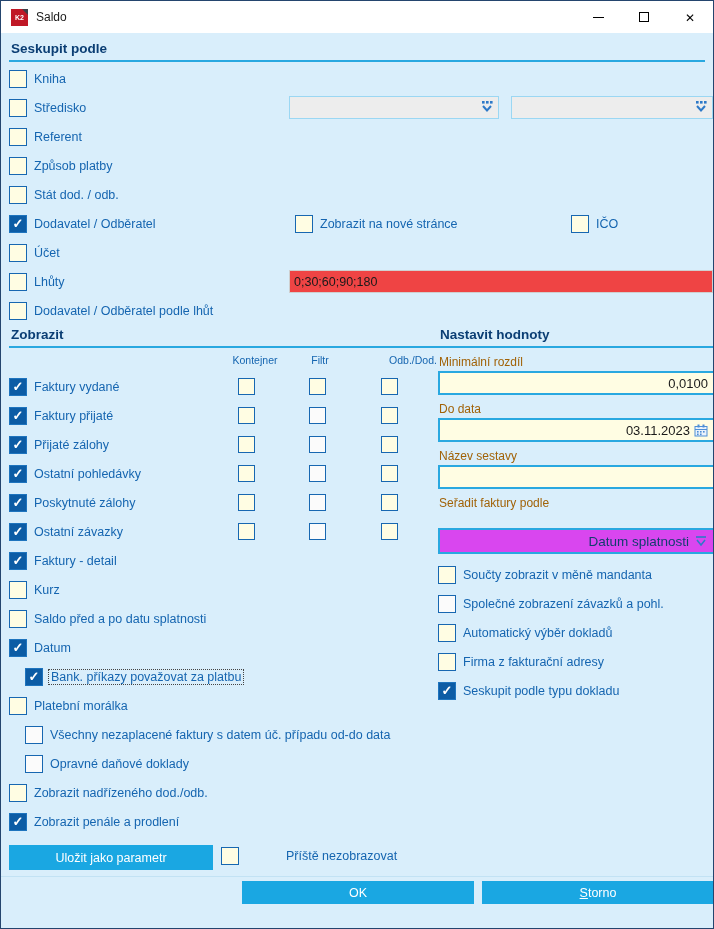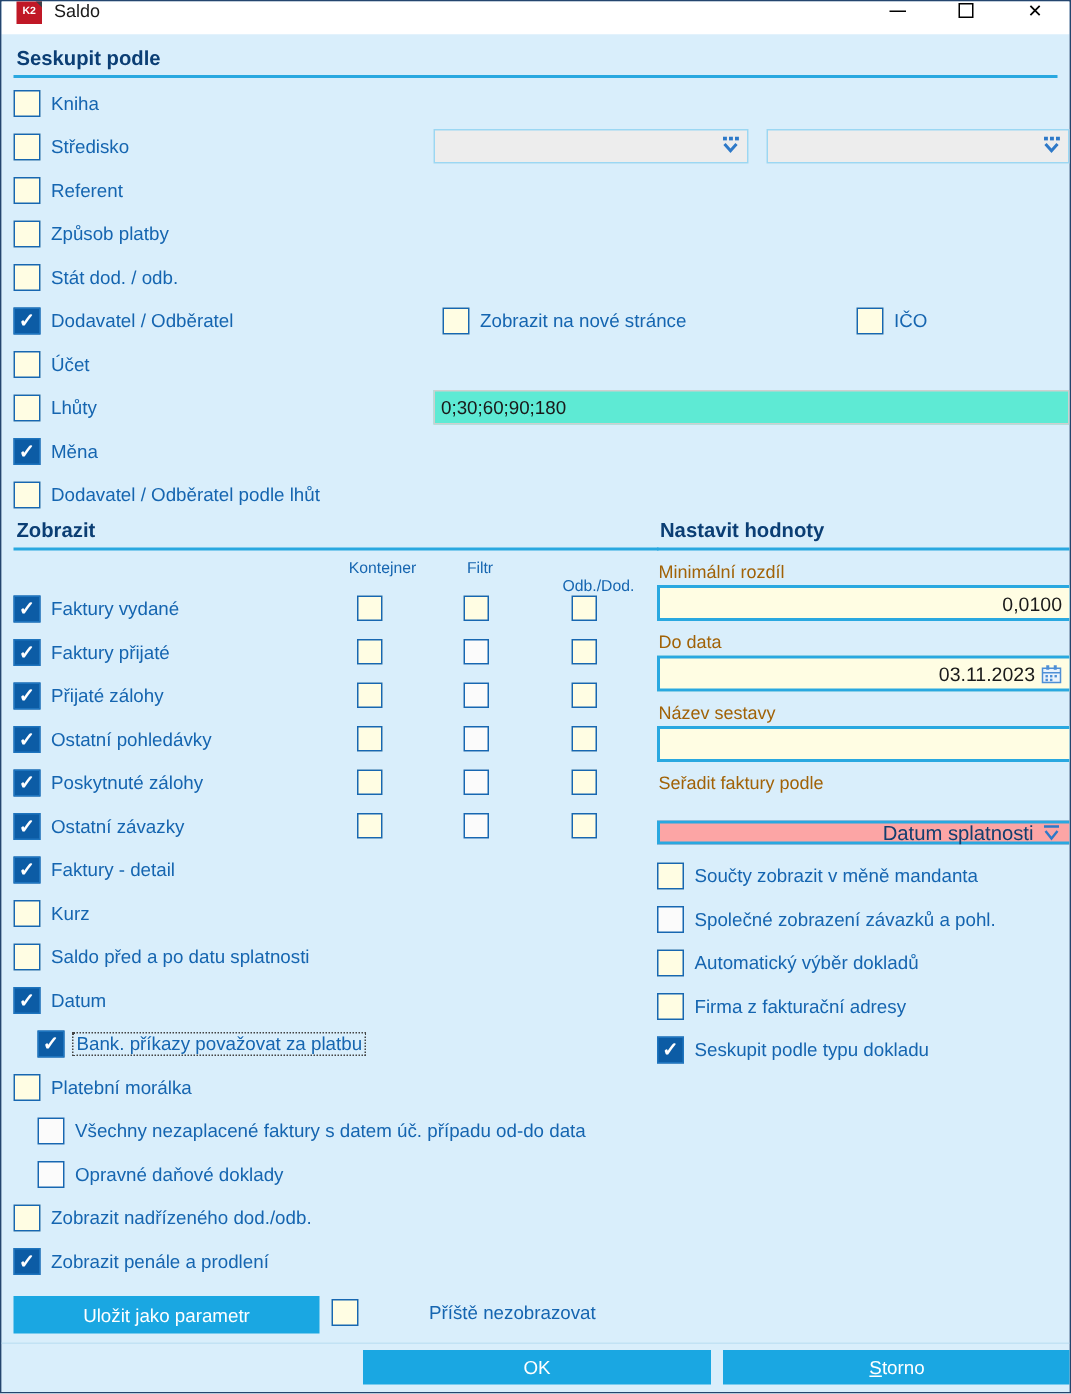--- a/index.html
+++ b/index.html
@@ -42,23 +42,23 @@
   .indent { margin-left:16px; }
 
   .extra { position:absolute; display:flex; align-items:center; }
 
   .combo { position:absolute; height:23px; background:#EDEDED; border:1px solid #9BD7F3;
            display:flex; align-items:center; justify-content:flex-end; padding-right:3px; }
 
   .field { height:24px; border:2px solid #29A8E0; background:#FFFDE3;
            display:flex; align-items:center; font-size:13px; color:#1a1a1a; padding:0 5px; }
   .field.right { justify-content:flex-end; gap:4px; }
-  .field.gray { position:absolute; height:23px; border:1px solid #CFCFCF; background:#5eead4;
+  .field.gray { position:absolute; height:23px; border:1px solid #CFCFCF; background:#ef4444;
                 font-size:12.5px; padding:0 4px; }
-  .field.dropdown { background:#fca5a5; justify-content:flex-end; gap:5px; height:16px;
+  .field.dropdown { background:#d946ef; justify-content:flex-end; gap:5px; height:26px;
                     font-size:13.5px; color:#123E6E;margin-top:18px; }
 
   
   .lower { position:relative; }
   .left-col { width:430px; }
   .col-headers { height:24px; position:relative; padding-top:6px; }
   .col-headers span { position:absolute; font-size:10.5px; color:#1565B0; text-align:center; }
 
   .right-panel { position:absolute; left:429px; top:0; width:277px; }
   .panel-label { font-size:12px; color:#a16207; margin:7px 0 2px 1px; }
@@ -152,36 +152,32 @@
         <span class="lbl">Účet</span>
       </div>
       <div class="row">
         <span class="cb"></span>
         <span class="lbl">Lhůty</span>
         <div class="field gray" style="left:280px; width:424px;">
           <span>0;30;60;90;180</span>
         </div>
       </div>
       <div class="row">
-        <span class="cb checked"></span>
-        <span class="lbl">Měna</span>
-      </div>
-      <div class="row">
         <span class="cb"></span>
         <span class="lbl">Dodavatel / Odběratel podle lhůt</span>
       </div>
     </div>
 
     <div class="lower">
       <div class="left-col">
         <div class="section-header">Zobrazit</div>
         <div class="col-headers">
           <span style="left:206px; width:80px;">Kontejner</span>
           <span style="left:281px; width:60px;">Filtr</span>
-          <span style="left:350px; width:80px;margin-top:12px;">Odb./Dod.</span>
+          <span style="left:364px; width:80px;">Odb./Dod.</span>
         </div>
 
         <div class="row">
           <span class="cb checked"></span>
           <span class="lbl">Faktury vydané</span>
           <span class="cb mini" style="left:229px;"></span>
           <span class="cb mini" style="left:300px;"></span>
           <span class="cb mini" style="left:372px;"></span>
         </div>
         <div class="row">

